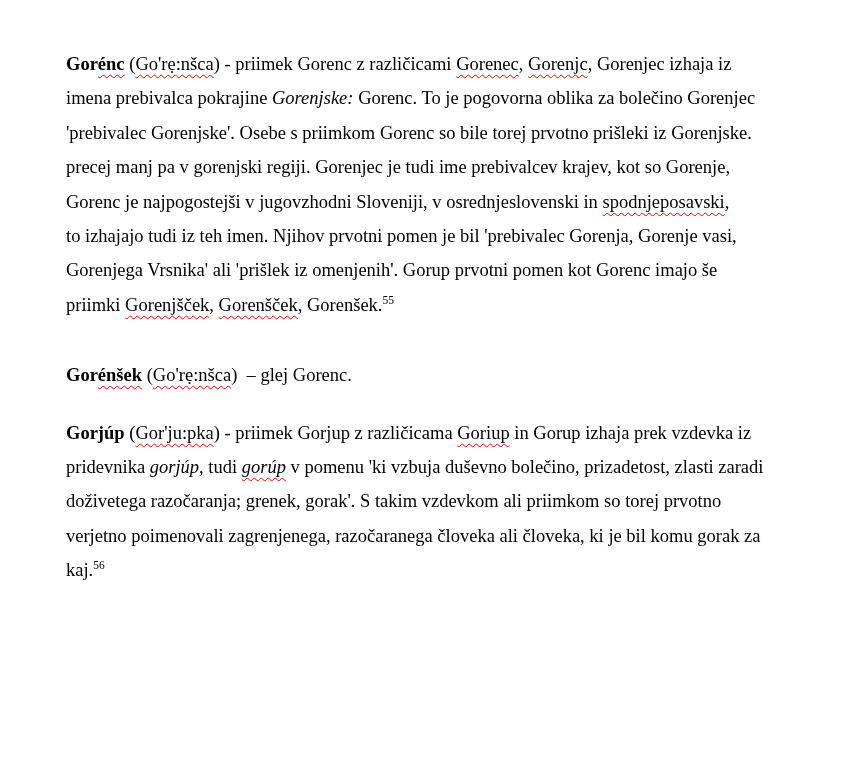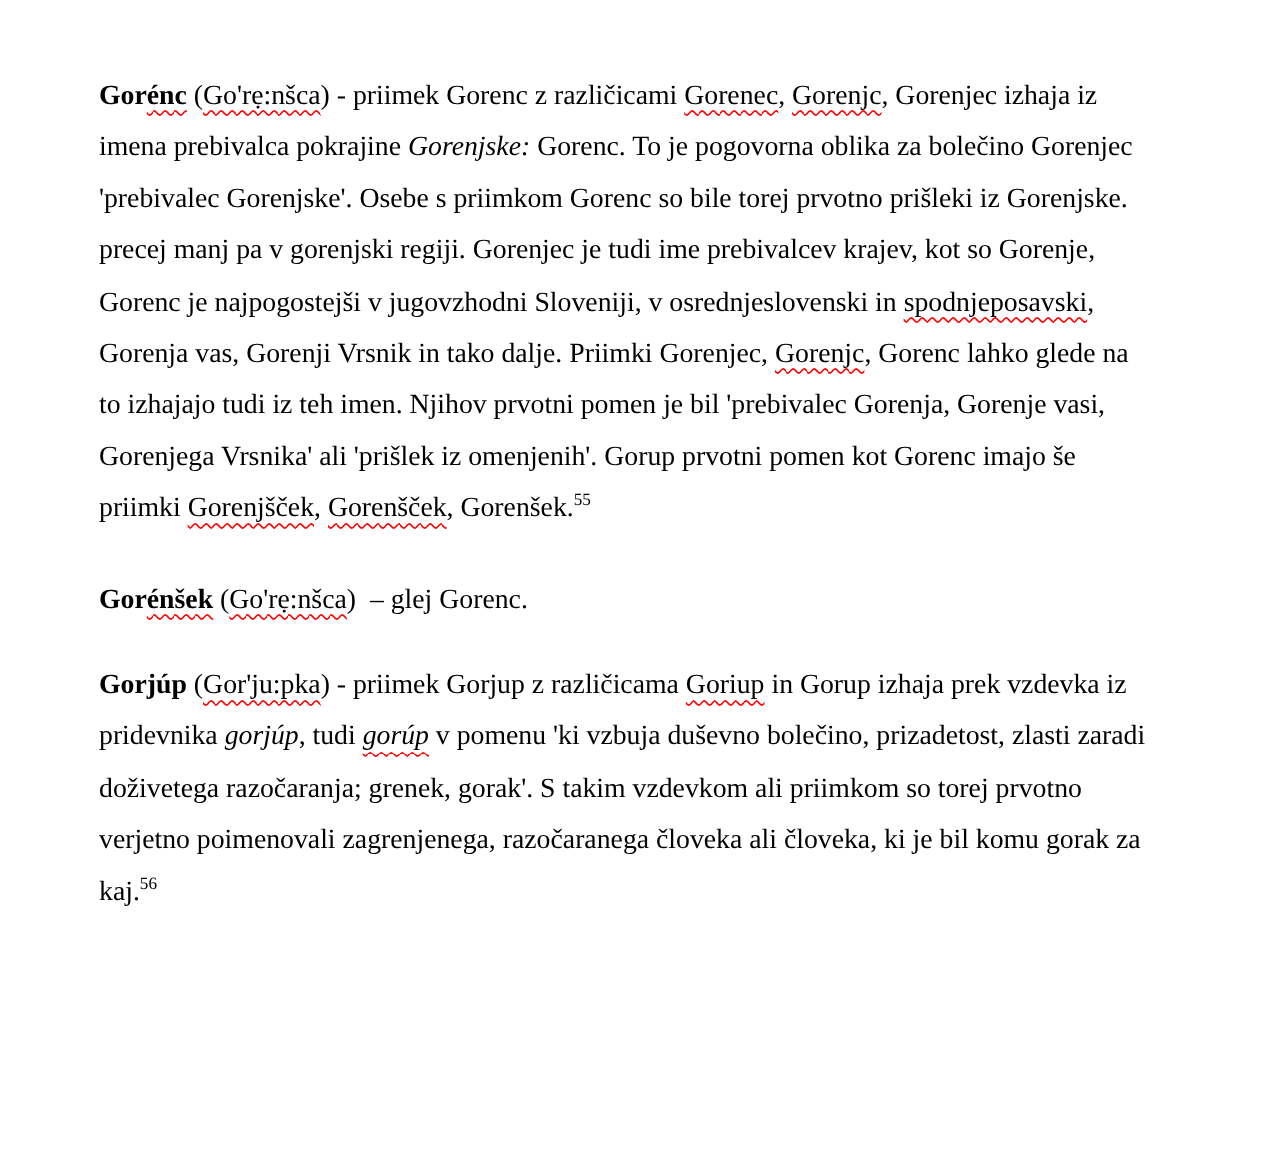--- a/index.html
+++ b/index.html
@@ -14,21 +14,21 @@
     font-family: "Liberation Serif", serif;
     font-size: 18.5px;
     color: #000000;
   }
   .page {
     padding: 47px 50px 0 66px;
     box-sizing: border-box;
     width: 705px;
   }
   .entry { margin: 0; }
-  .entry:nth-child(2) { margin-top: 26px; }
+  .entry:nth-child(2) { margin-top: 36px; }
   .entry:nth-child(3) { margin-top: 23px; }
   .line {
     line-height: 34.4px;
     white-space: pre;
   }
   .b { font-weight: bold; }
   .i { font-style: italic; text-align: center; }
   .sq {
     text-decoration-line: underline;
     text-decoration-style: wavy;
@@ -47,21 +47,20 @@
 <body>
 
 <div class="page">
   <div id="entries">
       <div class="entry">
         <div class="line"><span class="b">Gor</span><span class="b sq">énc</span><span> (</span><span class="sq">Go'rẹ:nšca</span><span>) - priimek Gorenc z različicami </span><span class="sq">Gorenec</span><span>, </span><span class="sq">Gorenjc</span><span>, Gorenjec izhaja iz</span></div>
         <div class="line"><span>imena prebivalca pokrajine </span><span class="i">Gorenjske:</span><span> Gorenc. To je pogovorna oblika za bolečino Gorenjec</span></div>
         <div class="line"><span>'prebivalec Gorenjske'. Osebe s priimkom Gorenc so bile torej prvotno prišleki iz Gorenjske.</span></div>
         <div class="line"><span>precej manj pa v gorenjski regiji. Gorenjec je tudi ime prebivalcev krajev, kot so Gorenje,</span></div>
         <div class="line"><span>Gorenc je najpogostejši v jugovzhodni Sloveniji, v osrednjeslovenski in </span><span class="sq">spodnjeposavski</span><span>,</span></div>
-        <div class="line"><span>Gorenja vas, Gorenji Vrsnik in tako dalje. Priimki Gorenjec, </span><span class="sq">Gorenjc</span><span>, Gorenc lahko glede na</span></div>
         <div class="line"><span>to izhajajo tudi iz teh imen. Njihov prvotni pomen je bil 'prebivalec Gorenja, Gorenje vasi,</span></div>
         <div class="line"><span>Gorenjega Vrsnika' ali 'prišlek iz omenjenih'. Gorup prvotni pomen kot Gorenc imajo še</span></div>
         <div class="line"><span>priimki </span><span class="sq">Gorenjšček</span><span>, </span><span class="sq">Gorenšček</span><span>, Gorenšek.</span><span class="sup">55</span></div>
       </div>
       <div class="entry">
         <div class="line"><span class="b">Gor</span><span class="b sq">énšek</span><span> (</span><span class="sq">Go'rẹ:nšca</span><span>)  – glej Gorenc.</span></div>
       </div>
       <div class="entry">
         <div class="line"><span class="b">Gorjúp</span><span> (</span><span class="sq">Gor'ju:pka</span><span>) - priimek Gorjup z različicama </span><span class="sq">Goriup</span><span> in Gorup izhaja prek vzdevka iz</span></div>
         <div class="line"><span>pridevnika </span><span class="i">gorjúp</span><span>, tudi </span><span class="i sq">gorúp</span><span> v pomenu 'ki vzbuja duševno bolečino, prizadetost, zlasti zaradi</span></div>

